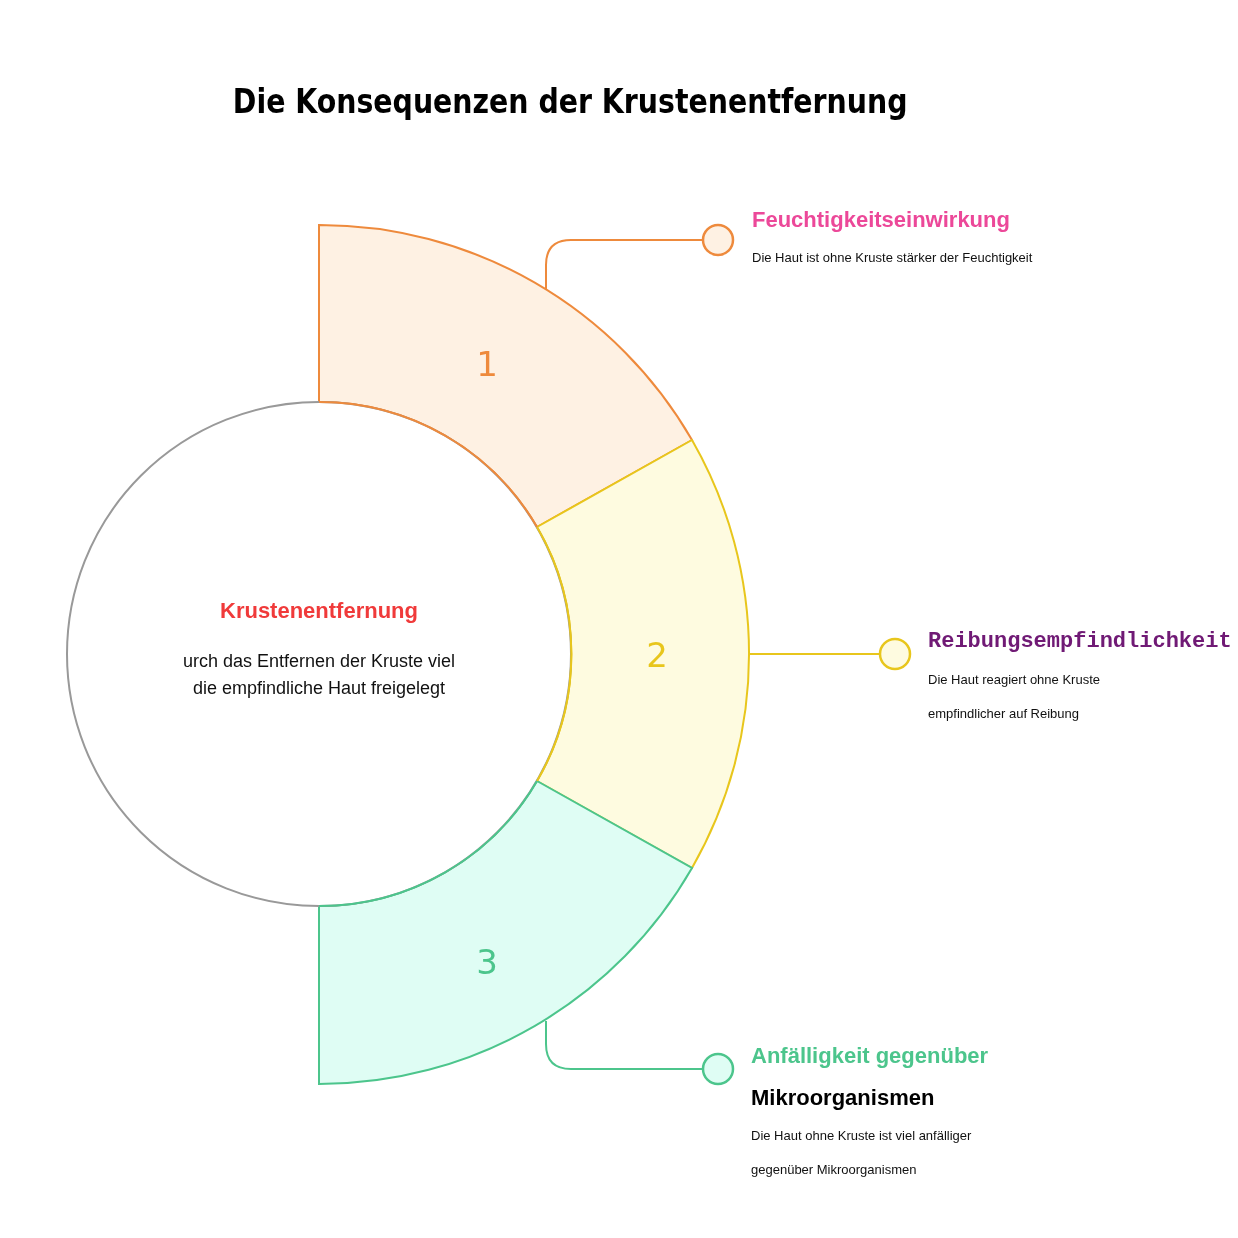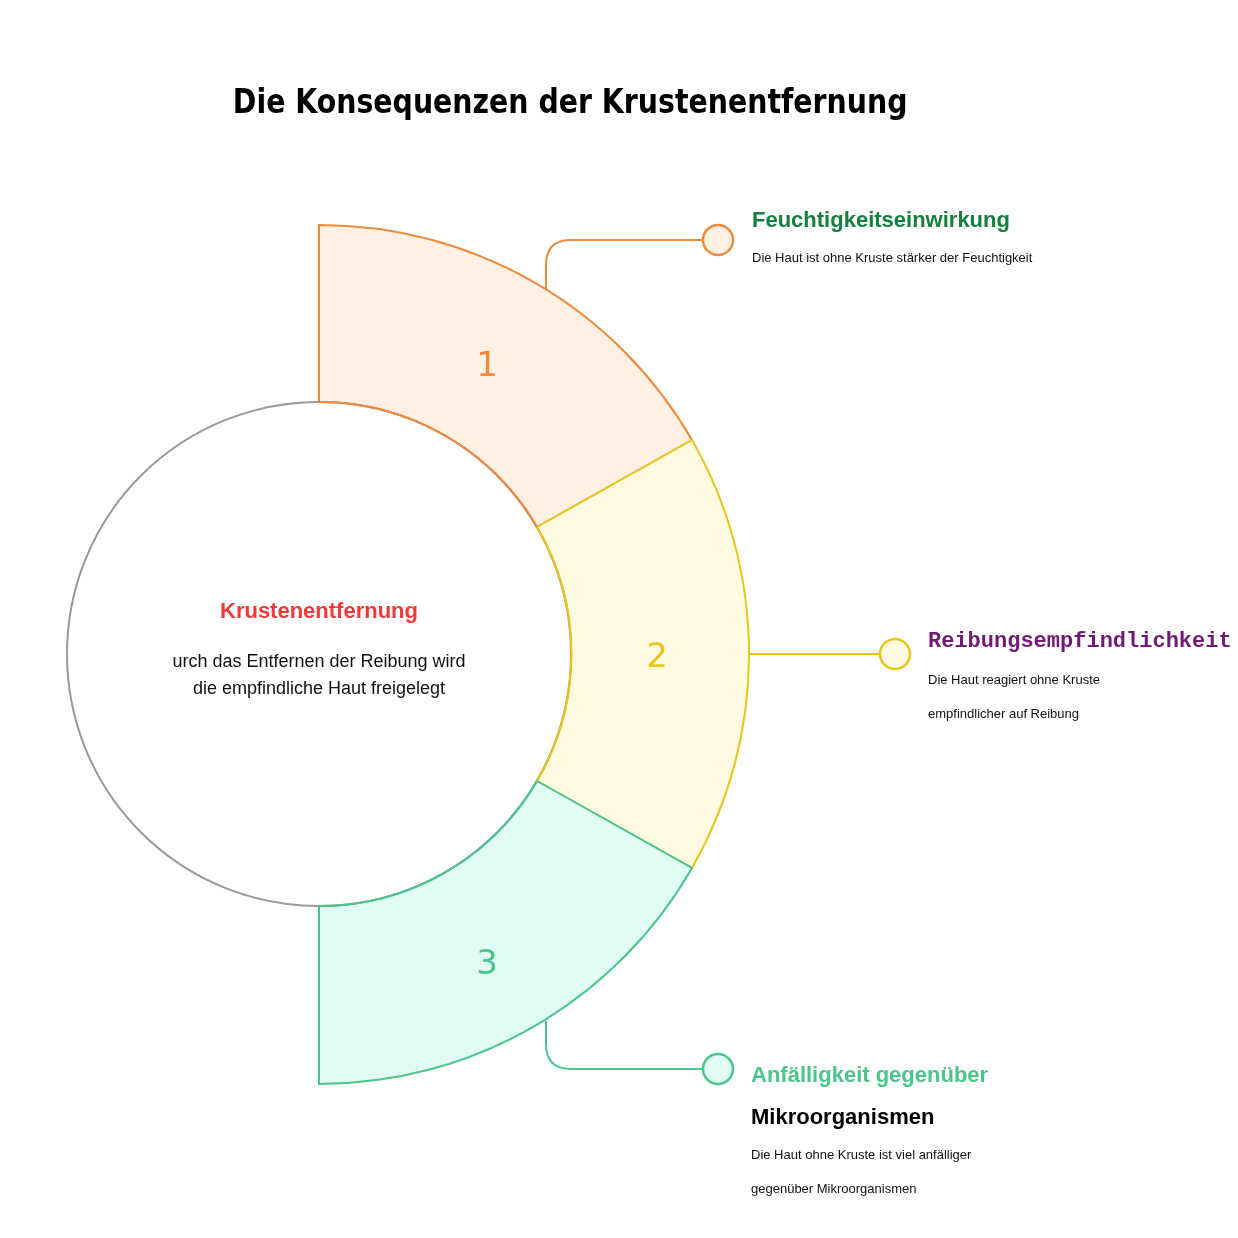--- a/index.html
+++ b/index.html
@@ -41,33 +41,33 @@
 
   <path d="M750,654 L880,654" fill="none" stroke="#e8c61c" stroke-width="2"></path>
   <circle cx="895" cy="654" r="15" fill="#fefbe0" stroke="#e8c61c" stroke-width="2.5"></circle>
 
   <path d="M546,1021 L546,1044 Q546,1069 571,1069 L703,1069" fill="none" stroke="#4cc58c" stroke-width="2"></path>
   <circle cx="718" cy="1069" r="15" fill="#dffdf4" stroke="#4cc58c" stroke-width="2.5"></circle>
 </svg>
 
 <div class="center-title">Krustenentfernung</div>
 <div class="center-desc">
-  <div>urch das Entfernen der Reibung wird</div>
+  <div>urch das Entfernen der Kruste viel</div>
   <div>die empfindliche Haut freigelegt</div>
 </div>
 
 <div class="label-block" style="left:752px; top:199px;">
-  <div class="label-title" style="color:#15803d;">Feuchtigkeitseinwirkung</div>
+  <div class="label-title" style="color:#ec4899;">Feuchtigkeitseinwirkung</div>
   <div class="label-desc">Die Haut ist ohne Kruste stärker der Feuchtigkeit</div>
 </div>
 
 <div class="label-block" style="left:928px; top:621px;">
   <div class="label-title" style="color:#701a75;font-family:Liberation Mono, monospace;">Reibungsempfindlichkeit</div>
   <div class="label-desc">Die Haut reagiert ohne Kruste</div>
   <div class="label-desc">empfindlicher auf Reibung</div>
 </div>
 
 <div class="label-block" style="left:751px; top:1035px;">
-  <div class="label-title" style="color:#4cc58c;margin-top:19px;">Anfälligkeit gegenüber</div>
+  <div class="label-title" style="color:#4cc58c;">Anfälligkeit gegenüber</div>
   <div class="label-title" style="color:#000000;">Mikroorganismen</div>
   <div class="label-desc">Die Haut ohne Kruste ist viel anfälliger</div>
   <div class="label-desc">gegenüber Mikroorganismen</div>
 </div>
 
 </body></html>

